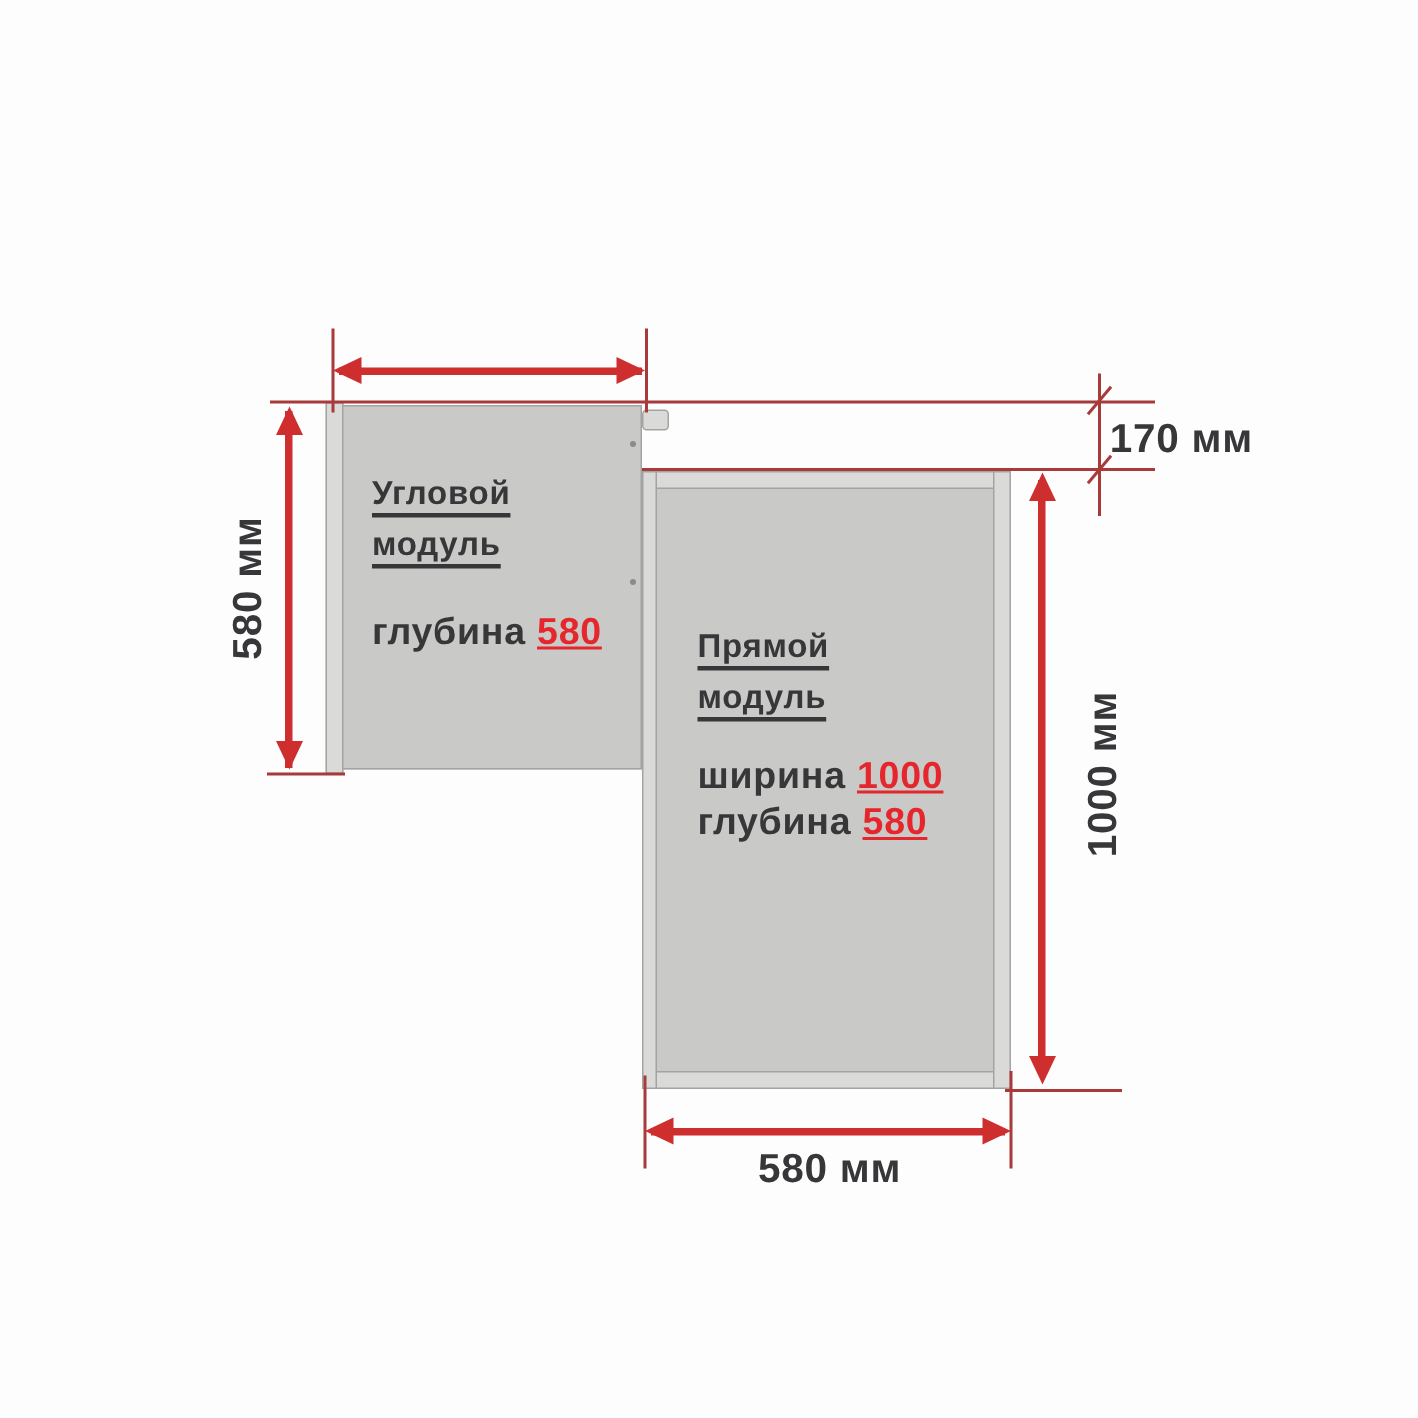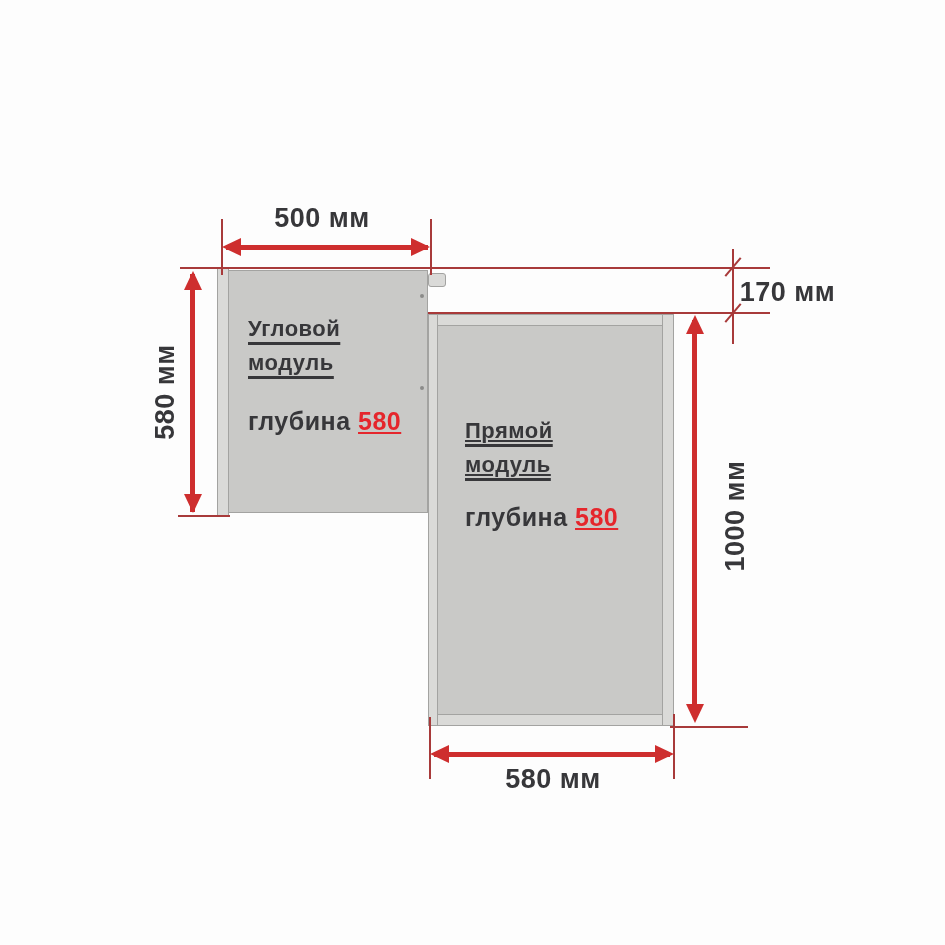--- a/index.html
+++ b/index.html
@@ -37,21 +37,21 @@
   
   .module-text{position:absolute;z-index:4;}
   .title-line{
     display:block;font-size:22px;line-height:34px;letter-spacing:.5px;
     text-decoration:underline;text-decoration-thickness:2.5px;text-underline-offset:6px;
   }
   .spec-row{display:block;font-size:25px;line-height:31px;letter-spacing:.5px;}
   .spec-value{color:var(--value-red);text-decoration:underline;}
   .corner-text{left:248px;top:312px;}
   .corner-spec{left:248px;top:406px;}
-  .straight-text{left:465px;top:414px;text-decoration:underline;}
+  .straight-text{left:465px;top:414px;}
   .straight-specs{left:465px;top:502px;}
   
   .thin-line{position:absolute;background:var(--thin-line-red);z-index:5;}
   .dim-line{position:absolute;background:var(--arrow-red);z-index:6;}
   .ah{position:absolute;width:0;height:0;border-style:solid;border-color:transparent;z-index:7;}
   .ah-left{border-width:9px 19px 9px 0;border-right-color:var(--arrow-red);}
   .ah-right{border-width:9px 0 9px 19px;border-left-color:var(--arrow-red);}
   .ah-up{border-width:0 9px 19px 9px;border-bottom-color:var(--arrow-red);}
   .ah-down{border-width:19px 9px 0 9px;border-top-color:var(--arrow-red);}
   .tick{position:absolute;width:24px;height:2px;background:var(--thin-line-red);
@@ -71,20 +71,21 @@
   <div class="module-part edge straight-top-edge"></div>
   <div class="module-part edge straight-bottom-edge"></div>
   <div class="module-part edge straight-right-edge"></div>
   <div class="module-part edge straight-left-edge"></div>
 
   <div class="module-text straight-text">
     <span class="title-line">Прямой</span>
     <span class="title-line">модуль</span>
   </div>
   <div class="module-text straight-specs">
+    <span class="spec-row"><span>ширина</span>&nbsp;<span class="spec-value">1000</span></span>
     <span class="spec-row"><span>глубина</span>&nbsp;<span class="spec-value">580</span></span>
   </div>
 
   <div class="module-part edge corner-left-panel"></div>
   <div class="module-part fill corner-body"></div>
   <div class="module-part edge corner-tab"></div>
   <div class="dot dot-top"></div>
   <div class="dot dot-bottom"></div>
 
   <div class="module-text corner-text">
@@ -103,21 +104,20 @@
   <div class="thin-line" style="left:732px;top:249px;width:2px;height:95px;"></div>
   <div class="thin-line" style="left:670px;top:726px;width:78px;height:2px;"></div>
   <div class="thin-line" style="left:429px;top:717px;width:2px;height:62px;"></div>
   <div class="thin-line" style="left:673px;top:714px;width:2px;height:65px;"></div>
   <div class="tick" style="left:721px;top:266px;"></div>
   <div class="tick" style="left:721px;top:312px;"></div>
 
   <div class="dim-line" style="left:226px;top:245px;width:202px;height:5px;"></div>
   <div class="ah ah-left" style="left:222px;top:238px;"></div>
   <div class="ah ah-right" style="left:411px;top:238px;"></div>
-  <div class="dim-label" style="left:237px;top:203px;width:170px;height:30px;">500 мм</div>
 
   <div class="dim-line" style="left:190px;top:274px;width:5px;height:238px;"></div>
   <div class="ah ah-up" style="left:184px;top:271px;"></div>
   <div class="ah ah-down" style="left:184px;top:494px;"></div>
   <div class="dim-label rot" style="left:80px;top:375px;width:170px;height:34px;">580 мм</div>
 
   <div class="dim-label" style="left:740px;top:277px;width:95px;height:30px;">170 мм</div>
 
   <div class="dim-line" style="left:692px;top:320px;width:5px;height:388px;"></div>
   <div class="ah ah-up" style="left:686px;top:315px;"></div>

